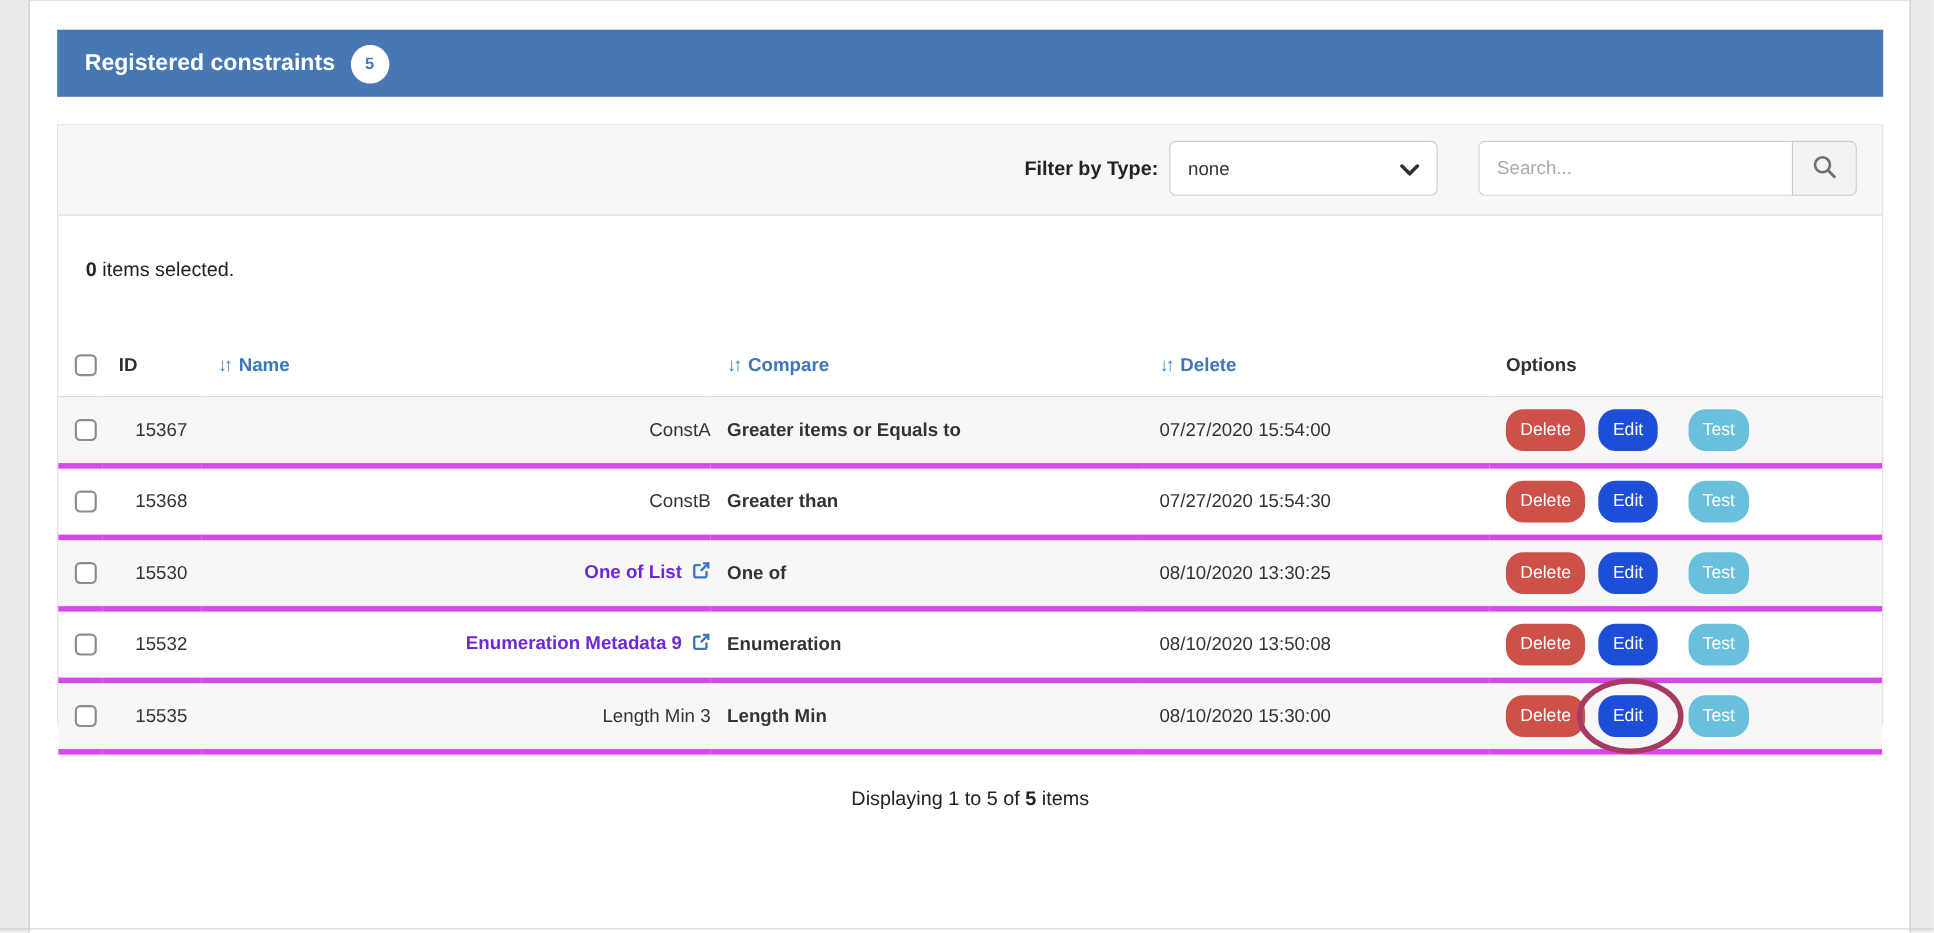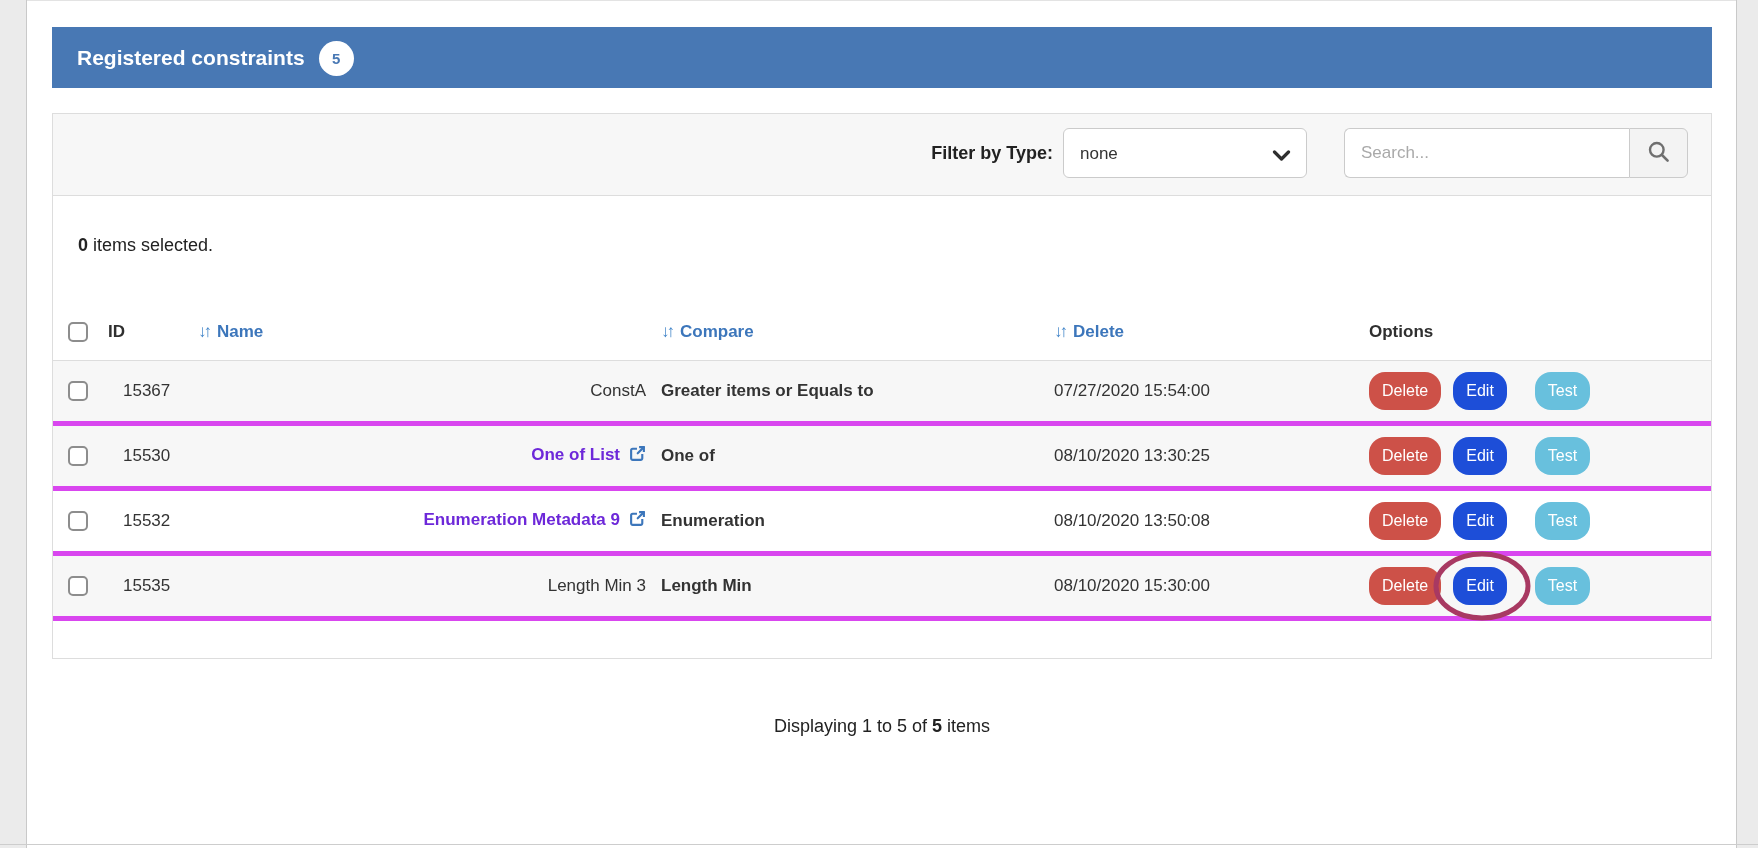--- a/index.html
+++ b/index.html
@@ -145,20 +145,30 @@
         <tr class="odd">
     <td class="c1"><input type="checkbox" class="cb" style=""></td>
     <td class="c2">15367</td>
     <td class="c3"><span class="name-wrap"><span class="name-text">ConstA</span></span></td>
     <td class="c4 compare-cell">Greater items or Equals to</td>
     <td class="c5">07/27/2020 15:54:00</td>
     <td class="c6">
       <button class="btn btn-delete">Delete</button><span class="edit-wrap"><button class="btn btn-edit">Edit</button></span><button class="btn btn-test">Test</button>
     </td>
   </tr>
+        <tr>
+    <td class="c1"><input type="checkbox" class="cb" style=""></td>
+    <td class="c2">15368</td>
+    <td class="c3"><span class="name-wrap"><span class="name-text">ConstB</span></span></td>
+    <td class="c4 compare-cell">Greater than</td>
+    <td class="c5">07/27/2020 15:54:30</td>
+    <td class="c6">
+      <button class="btn btn-delete">Delete</button><span class="edit-wrap"><button class="btn btn-edit">Edit</button></span><button class="btn btn-test">Test</button>
+    </td>
+  </tr>
         <tr class="odd">
     <td class="c1"><input type="checkbox" class="cb" style=""></td>
     <td class="c2">15530</td>
     <td class="c3"><span class="name-wrap is-link-wrap"><span class="name-text is-link">One of List</span><span class="ext-icon"><svg width="17" height="17" viewBox="0 0 16 16">
                   <path d="M12.5 8.5v4a1.5 1.5 0 0 1-1.5 1.5H3.5A1.5 1.5 0 0 1 2 12.5V5a1.5 1.5 0 0 1 1.5-1.5h4" fill="none" stroke="currentColor" stroke-width="2"></path>
                   <path d="M9.5 2H14v4.5" fill="none" stroke="currentColor" stroke-width="2" stroke-linejoin="round"></path>
                   <path d="M14 2L8.2 7.8" stroke="currentColor" stroke-width="2" stroke-linecap="round"></path>
                 </svg></span></span></td>
     <td class="c4 compare-cell">One of</td>
     <td class="c5">08/10/2020 13:30:25</td>

